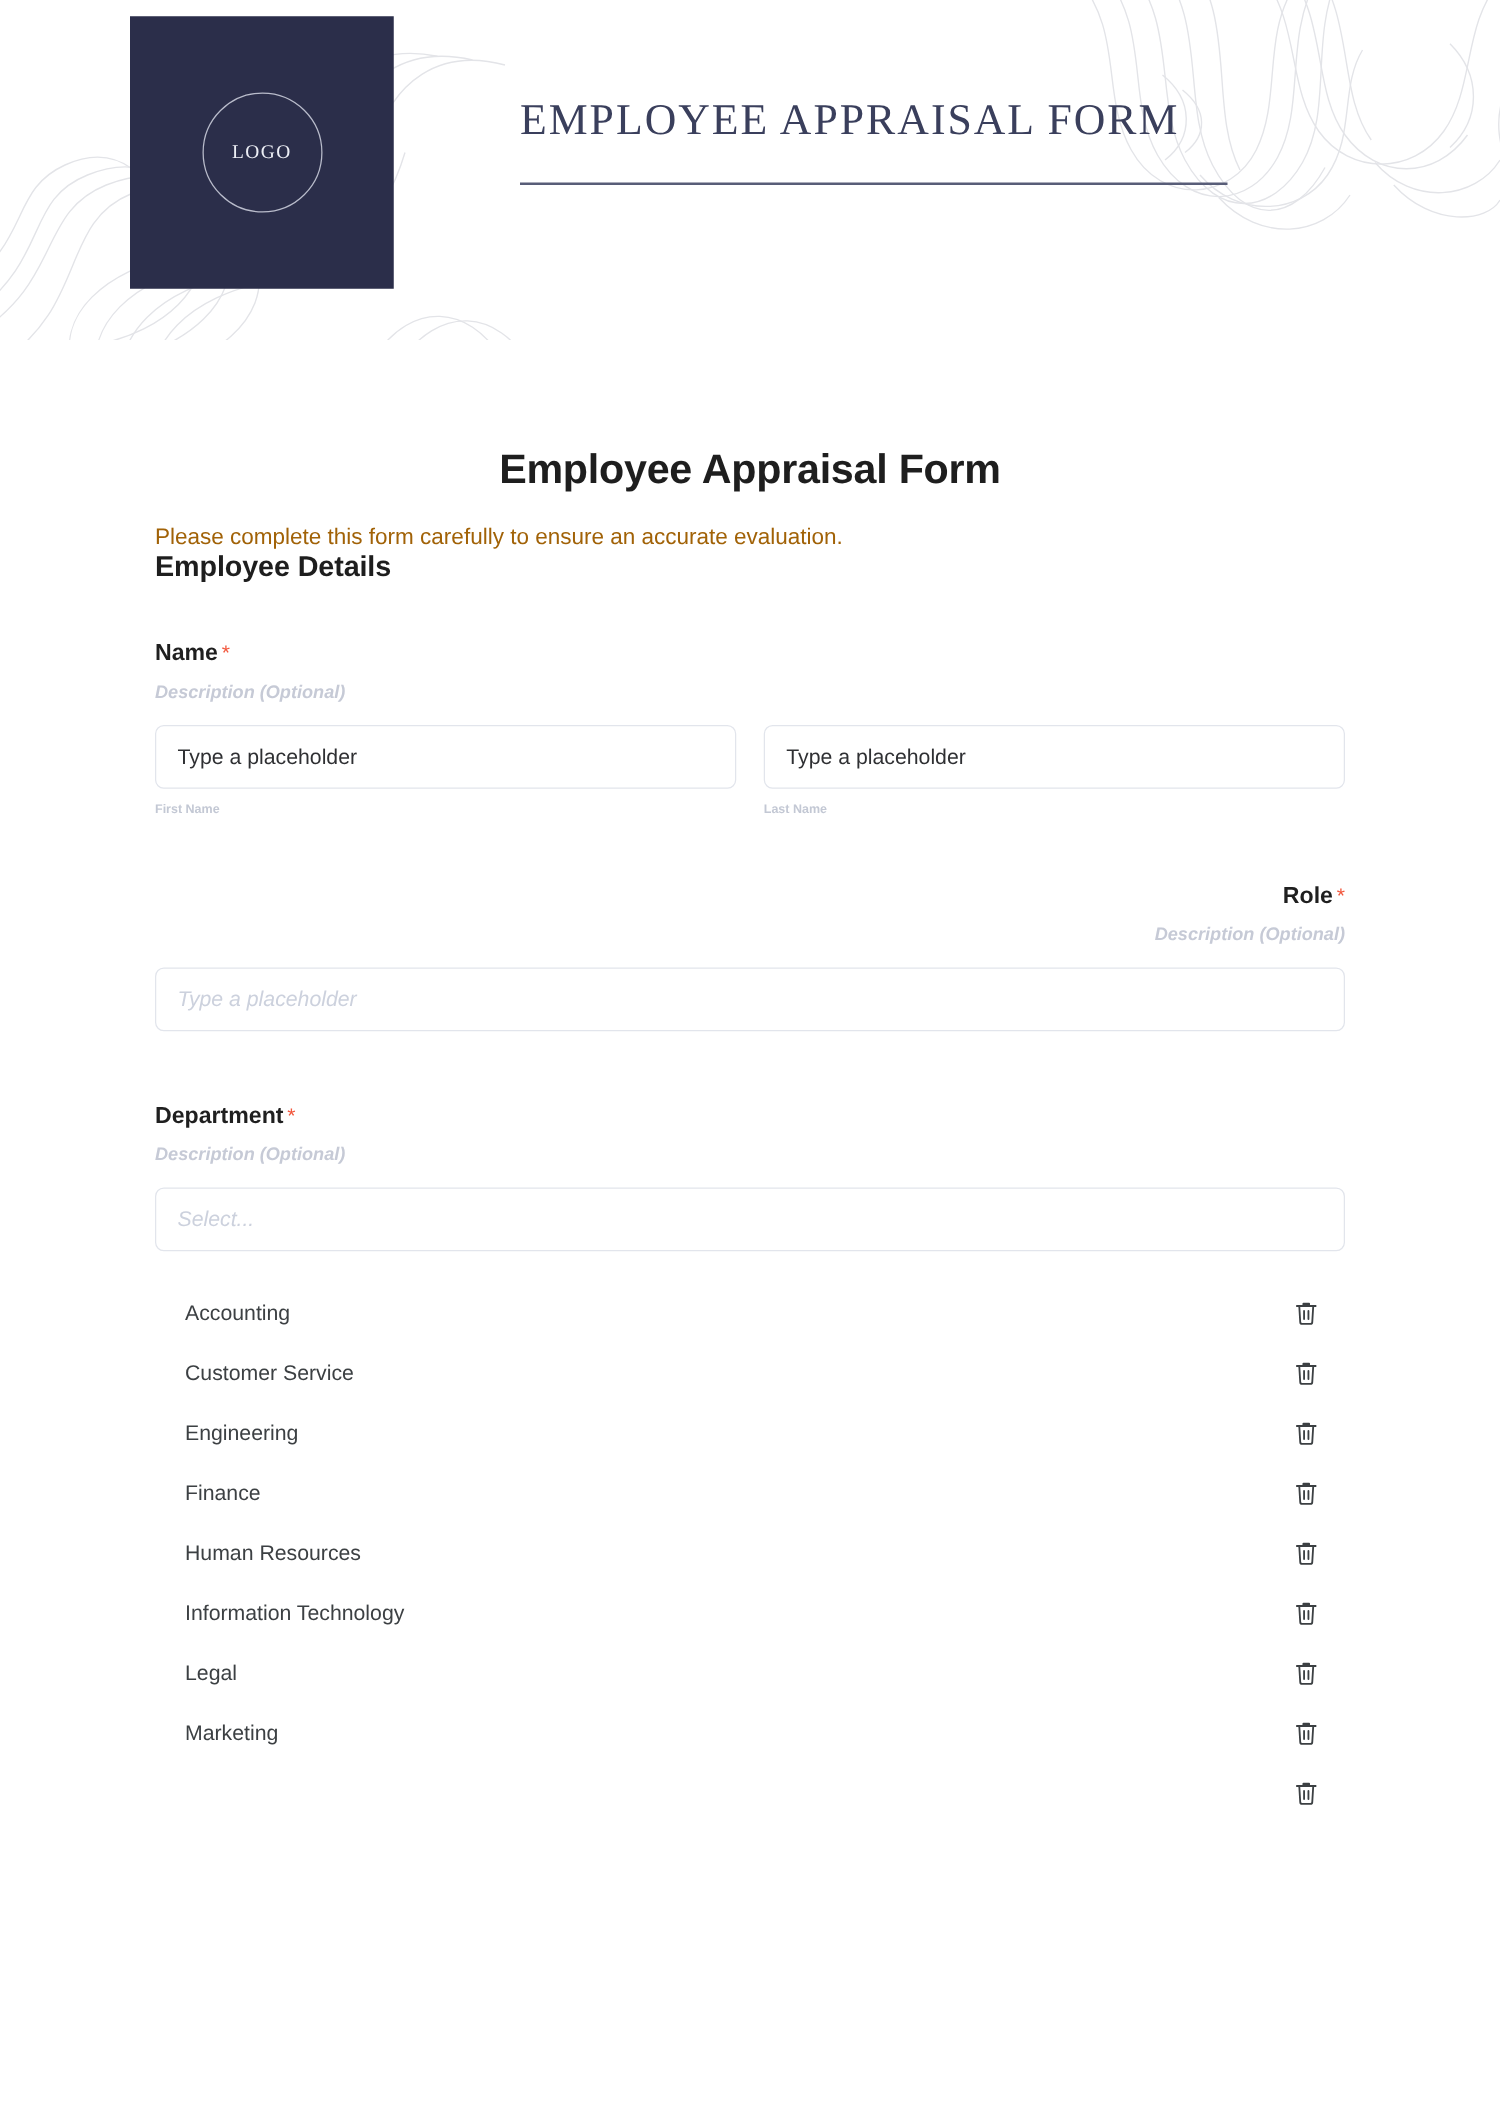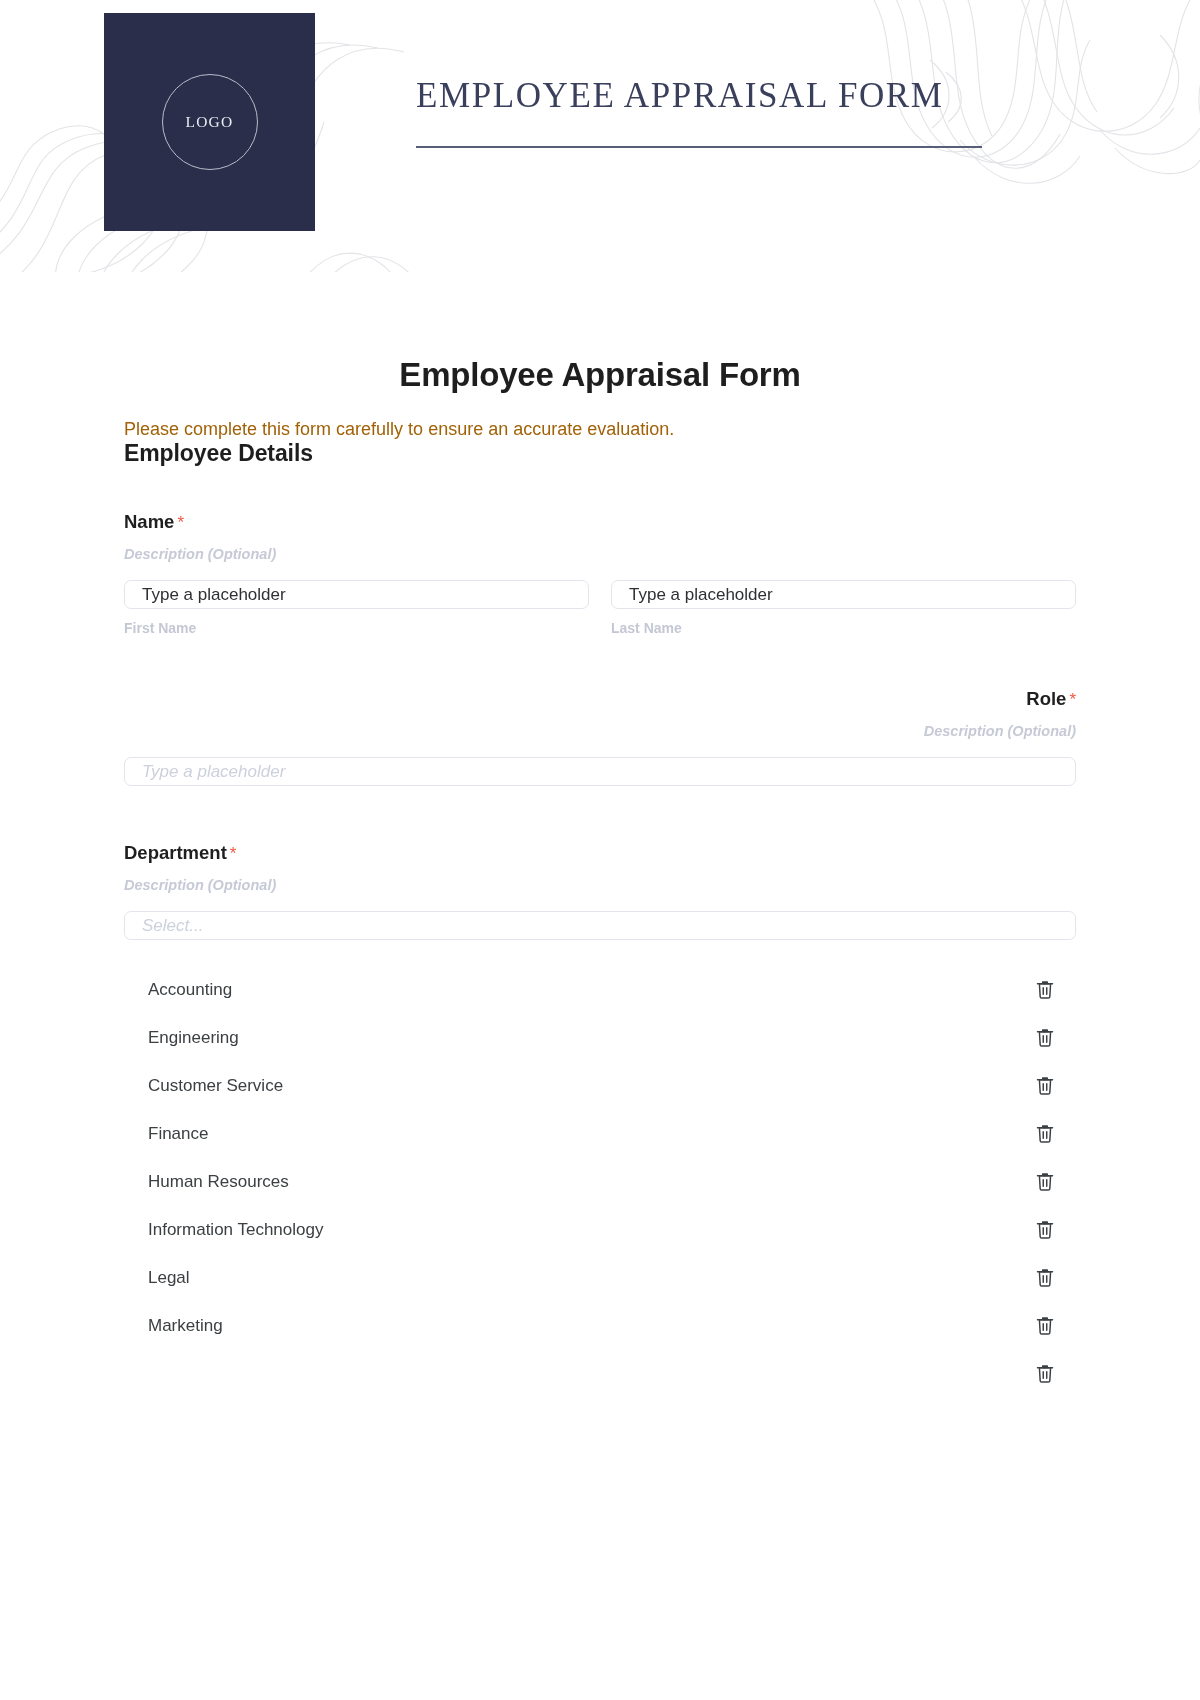--- a/index.html
+++ b/index.html
@@ -162,41 +162,41 @@
   .input-row {
     margin-top: 18px;
     display: flex;
     gap: 22px;
   }
 
   .input-col { flex: 1; min-width: 0; }
 
   .text-input {
     width: 100%;
-    height: 29px;
+    height: 51px;
     border: 1px solid #e2e5ec;
     border-radius: 7px;
     background: #ffffff;
     display: flex;
     align-items: center;
     padding: 0 17px;
     font-size: 17px;
   }
   .text-input .val {
     color: #2f3033;
     font-size: 17px;
   }
   .text-input.placeholder-style .val {
     color: #ccd1dd;
     font-style: italic;
   }
 
   .sub-label {
     margin-top: 11px;
-    font-size: 14px;
+    font-size: 10px;
     font-weight: bold;
     color: #c3c8d4;
   }
 
   .full-input { margin-top: 18px; }
 
   
   .dept-list {
     margin-top: 26px;
   }
@@ -332,31 +332,31 @@
             <span class="dept-name">Accounting</span>
             <svg class="trash-icon" viewBox="0 0 24 24" fill="none" stroke="#3c4043" stroke-width="1.6" stroke-linecap="round" stroke-linejoin="round">
     <path d="M9.5 3.2h5v1.6h-5z"></path>
     <path d="M3.8 5.2h16.4"></path>
     <path d="M5.9 5.2h12.2l-0.85 14.1a1.6 1.6 0 0 1-1.6 1.5H8.35a1.6 1.6 0 0 1-1.6-1.5z"></path>
     <path d="M10.1 9.6v7"></path>
     <path d="M13.9 9.6v7"></path>
   </svg>
           </div>
           <div class="dept-row">
+            <span class="dept-name">Customer Service</span>
+            <svg class="trash-icon" viewBox="0 0 24 24" fill="none" stroke="#3c4043" stroke-width="1.6" stroke-linecap="round" stroke-linejoin="round">
+    <path d="M9.5 3.2h5v1.6h-5z"></path>
+    <path d="M3.8 5.2h16.4"></path>
+    <path d="M5.9 5.2h12.2l-0.85 14.1a1.6 1.6 0 0 1-1.6 1.5H8.35a1.6 1.6 0 0 1-1.6-1.5z"></path>
+    <path d="M10.1 9.6v7"></path>
+    <path d="M13.9 9.6v7"></path>
+  </svg>
+          </div>
+          <div class="dept-row">
             <span class="dept-name">Engineering</span>
-            <svg class="trash-icon" viewBox="0 0 24 24" fill="none" stroke="#3c4043" stroke-width="1.6" stroke-linecap="round" stroke-linejoin="round">
-    <path d="M9.5 3.2h5v1.6h-5z"></path>
-    <path d="M3.8 5.2h16.4"></path>
-    <path d="M5.9 5.2h12.2l-0.85 14.1a1.6 1.6 0 0 1-1.6 1.5H8.35a1.6 1.6 0 0 1-1.6-1.5z"></path>
-    <path d="M10.1 9.6v7"></path>
-    <path d="M13.9 9.6v7"></path>
-  </svg>
-          </div>
-          <div class="dept-row">
-            <span class="dept-name">Customer Service</span>
             <svg class="trash-icon" viewBox="0 0 24 24" fill="none" stroke="#3c4043" stroke-width="1.6" stroke-linecap="round" stroke-linejoin="round">
     <path d="M9.5 3.2h5v1.6h-5z"></path>
     <path d="M3.8 5.2h16.4"></path>
     <path d="M5.9 5.2h12.2l-0.85 14.1a1.6 1.6 0 0 1-1.6 1.5H8.35a1.6 1.6 0 0 1-1.6-1.5z"></path>
     <path d="M10.1 9.6v7"></path>
     <path d="M13.9 9.6v7"></path>
   </svg>
           </div>
           <div class="dept-row">
             <span class="dept-name">Finance</span>

